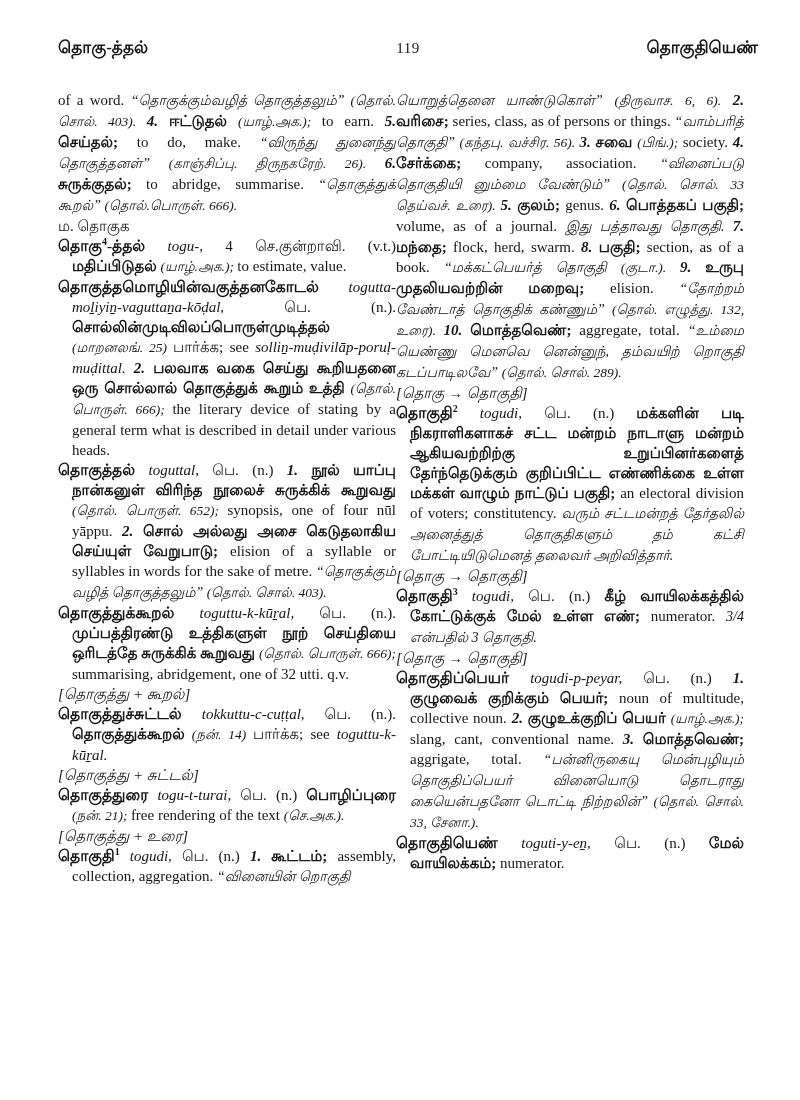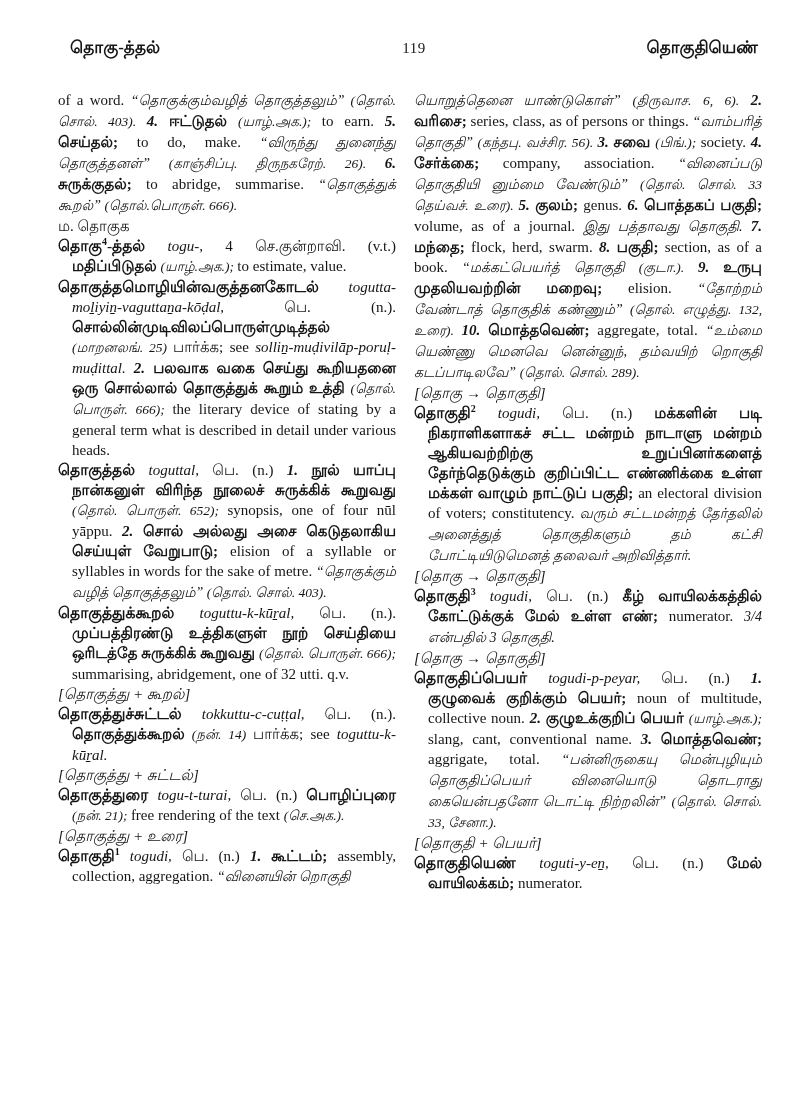--- a/index.html
+++ b/index.html
@@ -5,28 +5,28 @@
   html,body { margin:0; padding:0; }
   body {
     width:800px; height:1100px; overflow:hidden;
     background:#ffffff;
     font-family:"Liberation Serif", serif;
     color:#151515;
   }
   .page { position:relative; width:800px; height:1100px; background:#ffffff; }
 
   .pagehead {
-    position:absolute; top:38px; left:70px; right:42px;
+    position:absolute; top:38px; left:58px; right:42px;
     display:grid; grid-template-columns:1fr auto 1fr; align-items:baseline;
   }
   .hw-left  { justify-self:start; font-weight:700; font-size:17px; }
   .pagenum  { justify-self:center; font-size:15px; letter-spacing:.5px; }
   .hw-right { justify-self:end; font-weight:700; font-size:17px; }
 
-  .columns { position:absolute; top:90px; left:58px; display:flex; gap:18px; }
+  .columns { position:absolute; top:90px; left:58px; display:flex; }
   .col { font-size:15px; line-height:20px; text-align:justify; }
   #col-left  { width:338px; }
   #col-right { width:348px; }
 
   .col p { margin:0; }
   .blk-entry { margin-top:9px; padding-left:14px; text-indent:-14px; }
   .blk-para  { margin:0; }
   .blk-note  { margin:7px 0 0 30px; text-align:left; }
   .blk-etym  { margin:7px 0 6px 40px; font-style:italic; text-align:left; }
 
@@ -64,17 +64,16 @@
         <p class="blk-entry"><span class="s-h">தொகுதி</span><sup class="s-sup">1</sup><span class="s-tr"> togudi, </span><span class="s-r">பெ. (n.) </span><span class="s-n">1. </span><span class="s-b">கூட்டம்; </span><span class="s-r">assembly, collection, aggregation. </span><span class="s-q">“வினையின் றொகுதி</span></p>
       </section>
     <section class="col" id="col-right">
         <p class="blk-para"><span class="s-q">யொறுத்தெனை யாண்டுகொள்” </span><span class="s-qi">(திருவாச. 6, 6). </span><span class="s-n">2. </span><span class="s-b">வரிசை; </span><span class="s-r">series, class, as of persons or things. </span><span class="s-q">“வாம்பரித் தொகுதி” </span><span class="s-qi">(கந்தபு. வச்சிர. 56). </span><span class="s-n">3. </span><span class="s-b">சவை </span><span class="s-qi">(பிங்.); </span><span class="s-r">society. </span><span class="s-n">4. </span><span class="s-b">சேர்க்கை; </span><span class="s-r">company, association. </span><span class="s-q">“வினைப்படு தொகுதியி னும்மை வேண்டும்” </span><span class="s-qi">(தொல். சொல். 33 தெய்வச். உரை). </span><span class="s-n">5. </span><span class="s-b">குலம்; </span><span class="s-r">genus. </span><span class="s-n">6. </span><span class="s-b">பொத்தகப் பகுதி; </span><span class="s-r">volume, as of a journal. </span><span class="s-q">இது பத்தாவது தொகுதி. </span><span class="s-n">7. </span><span class="s-b">மந்தை; </span><span class="s-r">flock, herd, swarm. </span><span class="s-n">8. </span><span class="s-b">பகுதி; </span><span class="s-r">section, as of a book. </span><span class="s-q">“மக்கட்பெயர்த் தொகுதி </span><span class="s-qi">(குடா.). </span><span class="s-n">9. </span><span class="s-b">உருபு முதலியவற்றின் மறைவு; </span><span class="s-r">elision. </span><span class="s-q">“தோற்றம் வேண்டாத் தொகுதிக் கண்ணும்” </span><span class="s-qi">(தொல். எழுத்து. 132, உரை). </span><span class="s-n">10. </span><span class="s-b">மொத்தவெண்; </span><span class="s-r">aggregate, total. </span><span class="s-q">“உம்மை யெண்ணு மெனவெ னென்னுந், தம்வயிற் றொகுதி கடப்பாடிலவே” </span><span class="s-qi">(தொல். சொல். 289).</span></p>
         <p class="blk-etym"><span class="s-r">[தொகு → தொகுதி]</span></p>
         <p class="blk-entry"><span class="s-h">தொகுதி</span><sup class="s-sup">2</sup><span class="s-tr"> togudi, </span><span class="s-r">பெ. (n.) </span><span class="s-b">மக்களின் படி நிகராளிகளாகச் சட்ட மன்றம் நாடாளு மன்றம் ஆகியவற்றிற்கு உறுப்பினர்களைத் தேர்ந்தெடுக்கும் குறிப்பிட்ட எண்ணிக்கை உள்ள மக்கள் வாழும் நாட்டுப் பகுதி; </span><span class="s-r">an electoral division of voters; constitutency. </span><span class="s-q">வரும் சட்டமன்றத் தேர்தலில் அனைத்துத் தொகுதிகளும் தம் கட்சி போட்டியிடுமெனத் தலைவர் அறிவித்தார்.</span></p>
         <p class="blk-etym"><span class="s-r">[தொகு → தொகுதி]</span></p>
         <p class="blk-entry"><span class="s-h">தொகுதி</span><sup class="s-sup">3</sup><span class="s-tr"> togudi, </span><span class="s-r">பெ. (n.) </span><span class="s-b">கீழ் வாயிலக்கத்தில் கோட்டுக்குக் மேல் உள்ள எண்; </span><span class="s-r">numerator. </span><span class="s-q">3/4 என்பதில் 3 தொகுதி.</span></p>
         <p class="blk-etym"><span class="s-r">[தொகு → தொகுதி]</span></p>
         <p class="blk-entry"><span class="s-h">தொகுதிப்பெயர் </span><span class="s-tr">togudi-p-peyar, </span><span class="s-r">பெ. (n.) </span><span class="s-n">1. </span><span class="s-b">குழுவைக் குறிக்கும் பெயர்; </span><span class="s-r">noun of multitude, collective noun. </span><span class="s-n">2. </span><span class="s-b">குழுஉக்குறிப் பெயர் </span><span class="s-qi">(யாழ்.அக.); </span><span class="s-r">slang, cant, conventional name. </span><span class="s-n">3. </span><span class="s-b">மொத்தவெண்; </span><span class="s-r">aggrigate, total. </span><span class="s-q">“பன்னிருகையு மென்புழியும் தொகுதிப்பெயர் வினையொடு தொடராது கையென்பதனோ டொட்டி நிற்றலின்” </span><span class="s-qi">(தொல். சொல். 33, சேனா.).</span></p>
-        <p class="blk-etym"><span class="s-r">[தொகுதி + பெயர்]</span></p>
         <p class="blk-entry"><span class="s-h">தொகுதியெண் </span><span class="s-tr">toguti-y-eṉ, </span><span class="s-r">பெ. (n.) </span><span class="s-b">மேல் வாயிலக்கம்; </span><span class="s-r">numerator.</span></p>
       </section>
   </main>
 </div>
 
 </body></html>

